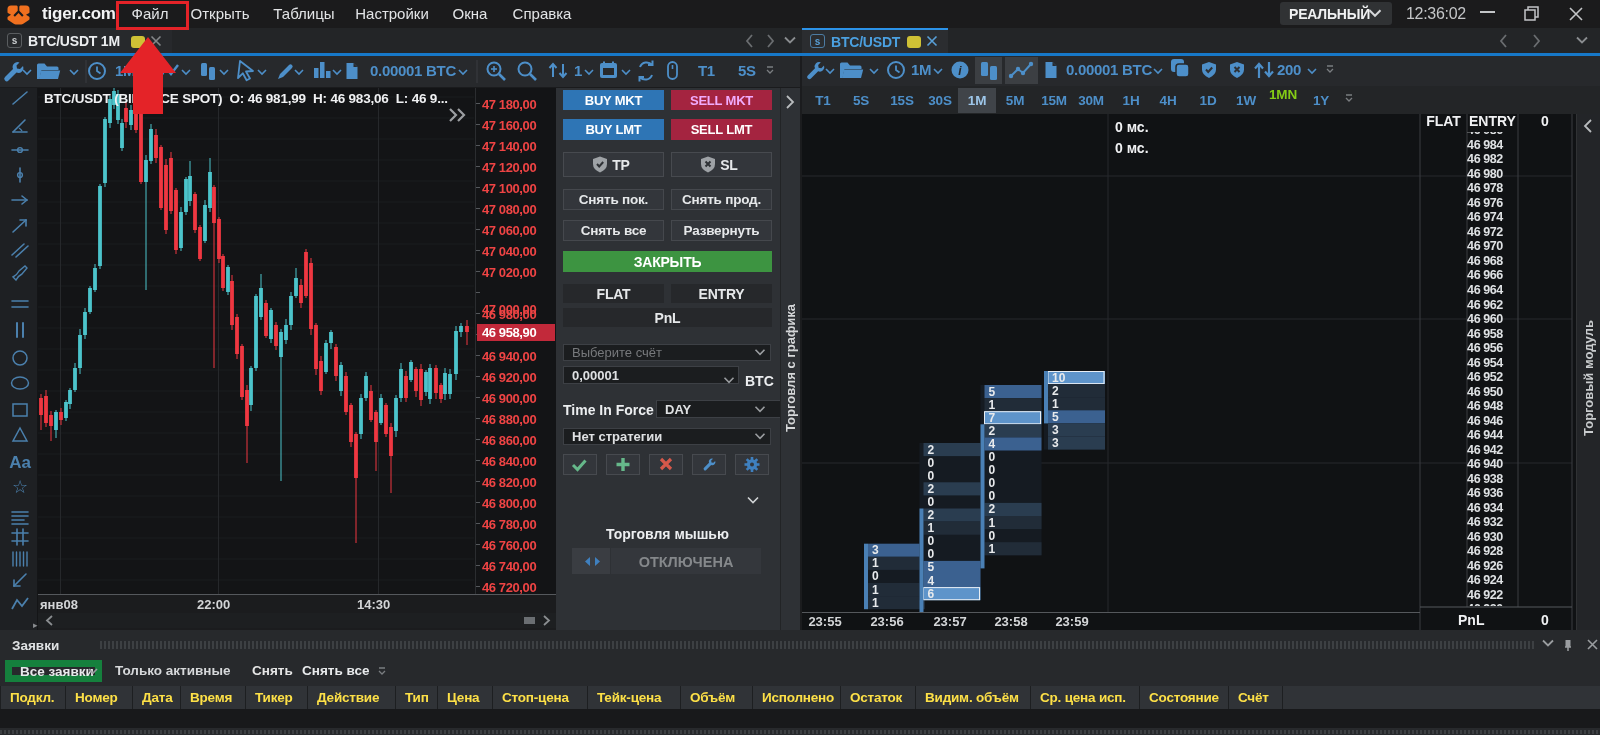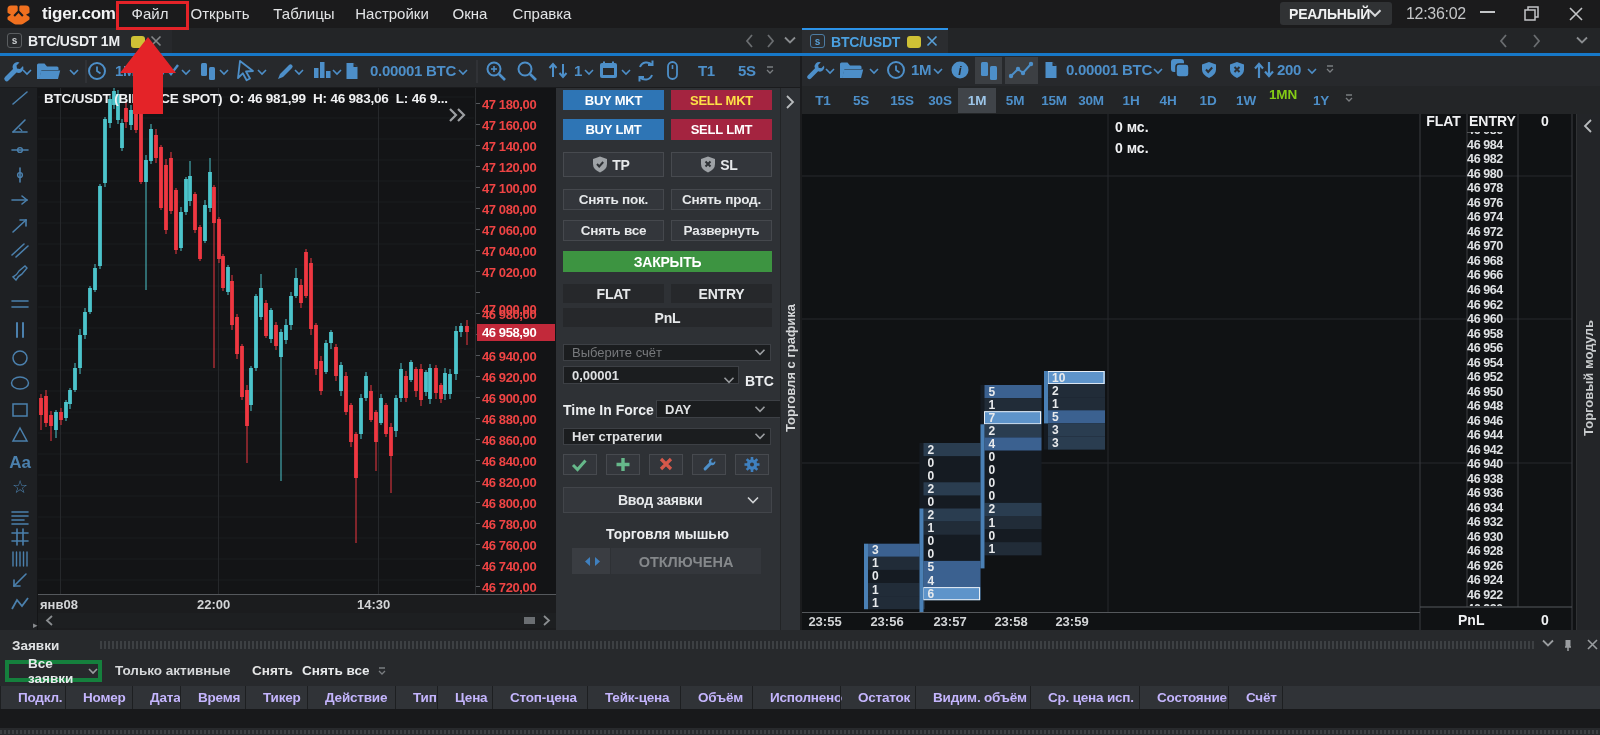--- a/index.html
+++ b/index.html
@@ -6,21 +6,21 @@
 .abs{position:absolute}
 .tbt{font:700 15px "Liberation Sans",sans-serif;fill:#4d8fc9;letter-spacing:-0.3px}
 .ct{font:700 12px "Liberation Sans",sans-serif;fill:#e8eaec}
 .pl{position:absolute;left:6px;font:700 13px "Liberation Sans",sans-serif;color:#ef4444;letter-spacing:-0.4px;white-space:nowrap}
 .plr{position:absolute;left:1px;width:78px;font:700 13px "Liberation Sans",sans-serif;color:#fff;background:#c2293a;letter-spacing:-0.4px;padding:1px 0 1px 5px}
 .lp{position:absolute;left:0;width:100%;text-align:center;font:700 12.5px "Liberation Sans",sans-serif;color:#dfe2e4;letter-spacing:-0.4px}
 .btn{position:absolute;display:flex;align-items:center;justify-content:center;font:700 13px "Liberation Sans",sans-serif;color:#e6e8ea}
 .dark{background:#33363b;border:1px solid #474a4f}
 .inp{position:absolute;background:#1b1d1f;border:1px solid #3d4045;color:#dfe1e3;font:700 13px "Liberation Sans",sans-serif;display:flex;align-items:center;padding:0 8px}
 .mi{font:400 15px "Liberation Sans",sans-serif;color:#e2e4e6}
-.th{position:absolute;top:0;height:100%;border-left:1px solid #1d1f21;color:#c4b5fd;font:700 13.5px "Liberation Sans",sans-serif;display:flex;align-items:center;padding-left:17px;letter-spacing:-0.2px}
+.th{position:absolute;top:0;height:100%;border-left:1px solid #1d1f21;color:#fde047;font:700 13.5px "Liberation Sans",sans-serif;display:flex;align-items:center;padding-left:9px;letter-spacing:-0.2px}
 .tf{position:absolute;font:700 13.5px "Liberation Sans",sans-serif;color:#4d8fc9;letter-spacing:-0.2px}
 </style></head><body>
 <div id="page">
 <div class="abs" style="left:0;top:0;width:1600px;height:28px;background:#1b1b1c"></div>
 <svg class="abs" style="left:7px;top:5px" width="23" height="20">
 <rect x="0.5" y="0.5" width="22" height="19" rx="3.5" fill="#f0701f"></rect>
 <g fill="#1b1c1e">
 <path d="M9.6 0 h3.8 l-1.9 2.6 z"></path>
 <path d="M10.7 1.2 h1.6 v4.6 l4.3 4.5 -1.5 1.5 -3.6 -3.7 -3.6 3.7 -1.5 -1.5 4.3 -4.5 z"></path>
 <path d="M0 7.6 l4 2.2 -4 2.4 z"></path>
@@ -441,21 +441,21 @@
       <div style="position:absolute;left:0;top:456px;width:4px;height:1px;background:#55585c"></div>
       <div class="pl" style="top:450px">46 760,00</div>
       <div style="position:absolute;left:0;top:477px;width:4px;height:1px;background:#55585c"></div>
       <div class="pl" style="top:471px">46 740,00</div>
       <div style="position:absolute;left:0;top:498px;width:4px;height:1px;background:#55585c"></div>
       <div class="pl" style="top:492px">46 720,00</div>
       <div class="plr" style="top:236px">46 958,90</div>
     </div>
 <div class="abs" style="left:556px;top:88px;width:224px;height:542px;background:#2e3135"></div>
 <div class="btn" style="left:563px;top:90px;width:101px;height:20px;background:#2e75b5;color:#fff;font-size:13px;letter-spacing:-0.2px">BUY MKT</div>
-<div class="btn" style="left:671px;top:90px;width:101px;height:20px;background:#a42440;color:#fde047;font-size:13px;letter-spacing:-0.2px">SELL MKT</div>
+<div class="btn" style="left:671px;top:90px;width:101px;height:20px;background:#a42440;color:#f0abfc;font-size:13px;letter-spacing:-0.2px">SELL MKT</div>
 <div class="btn" style="left:563px;top:119px;width:101px;height:21px;background:#2e75b5;color:#fff;font-size:13px;letter-spacing:-0.2px">BUY LMT</div>
 <div class="btn" style="left:671px;top:119px;width:101px;height:21px;background:#a42440;color:#fff;font-size:13px;letter-spacing:-0.2px">SELL LMT</div>
 <div class="btn" style="left:563px;top:152px;width:101px;height:25px;background:#33363b;color:#e6e8ea;font-size:14px;border:1px solid #474a4f;letter-spacing:-0.2px">&nbsp;&nbsp;&nbsp;&nbsp;TP</div>
 <div class="btn" style="left:671px;top:152px;width:101px;height:25px;background:#33363b;color:#e6e8ea;font-size:14px;border:1px solid #474a4f;letter-spacing:-0.2px">&nbsp;&nbsp;&nbsp;&nbsp;SL</div>
 <svg class="abs" style="left:563px;top:152px" width="210" height="25">
       <path d="M37 4.5 l7 2.5 v5 q0 5.5 -7 8.5 q-7 -3 -7 -8.5 v-5 z" fill="#9ea2a6"></path>
       <path d="M34 12.0 l2.2 2.5 4 -4.5" fill="none" stroke="#2e3135" stroke-width="2"></path>
       <path d="M145 4.5 l7 2.5 v5 q0 5.5 -7 8.5 q-7 -3 -7 -8.5 v-5 z" fill="#9ea2a6"></path>
       <path d="M142.5 9.5 l5 5 m0 -5 l-5 5" fill="none" stroke="#2e3135" stroke-width="2"></path>
     </svg>
@@ -499,21 +499,20 @@
         <circle cx="189" cy="10.5" r="5.2"></circle>
         <g stroke="#3f80bf" stroke-width="2.6">
 <line x1="189" y1="3" x2="189" y2="18"></line>
           <line x1="181.5" y1="10.5" x2="196.5" y2="10.5"></line>
 <line x1="183.7" y1="5.2" x2="194.3" y2="15.8"></line>
           <line x1="194.3" y1="5.2" x2="183.7" y2="15.8"></line>
         </g>
 <circle cx="189" cy="10.5" r="2" fill="#33363b"></circle>
       </g>
 </svg>
-<div class="btn" style="left:563px;top:487px;width:209px;height:26px;background:#34373c;color:#e6e8ea;font-size:14px;border:1px solid #42454a;letter-spacing:-0.2px">Ввод заявки&nbsp;&nbsp;&nbsp;&nbsp;</div>
 <svg class="abs" style="left:746px;top:496px" width="14" height="10">
       <path d="M2 1.5 L7 6.5 L12 1.5" fill="none" stroke="#d0d3d5" stroke-width="1.6"></path>
     </svg>
 <div class="abs" style="left:563px;top:526px;width:209px;text-align:center;font:700 14px 'Liberation Sans',sans-serif;color:#eceef0">Торговля мышью</div>
 <div class="btn" style="left:572px;top:548px;width:189px;height:26px;background:#34373c;color:#fff;font-size:13px;letter-spacing:-0.2px"></div>
 <div class="abs" style="left:572px;top:548px;width:39px;height:26px;background:#3a3d42;border-right:1px solid #2e3135"></div>
 <svg class="abs" style="left:582px;top:556px" width="22" height="11">
       <path d="M8 1 L3 5.5 L8 10 z" fill="#3f80bf"></path>
       <path d="M13 1 L18 5.5 L13 10 z" fill="#3f80bf"></path>
     </svg>
@@ -723,21 +722,21 @@
 <div class="abs" style="left:1588px;top:378px;transform:translate(-50%,-50%) rotate(-90deg);font:700 13px 'Liberation Sans',sans-serif;color:#c9ccce;white-space:nowrap">Торговый модуль</div>
 <div class="abs" style="left:0;top:630px;width:1600px;height:105px;background:#27292c"></div>
 <div class="abs" style="left:12px;top:638px;font:700 13.5px 'Liberation Sans',sans-serif;color:#dfe1e3">Заявки</div>
 <div class="abs" style="left:100px;top:641px;width:1436px;height:8px;background:repeating-linear-gradient(90deg,#3d4043 0 2px,transparent 2px 4px)"></div>
 <svg class="abs" style="left:1540px;top:638px" width="60" height="14">
       <path d="M3 2.5 L8 7.5 L13 2.5" fill="none" stroke="#9a9da0" stroke-width="1.8"></path>
       <path d="M28 2 v7 m-3 0 h6 m-3 0 v4" stroke="#9a9da0" stroke-width="1.5" fill="none"></path>
       <rect x="25.5" y="2" width="5" height="7" fill="#9a9da0"></rect>
       <path d="M48 2 l9 9 m0 -9 l-9 9" stroke="#9a9da0" stroke-width="1.6"></path>
     </svg>
-<div class="abs" style="left:5px;top:660px;width:97px;height:22px;border:4px solid #15803d;display:flex;align-items:center;padding-left:19px;font:700 13.5px 'Liberation Sans',sans-serif;color:#e8eaec">Все заявки</div>
+<div class="abs" style="left:5px;top:660px;width:97px;height:22px;border:7px solid #15803d;display:flex;align-items:center;padding-left:8px;font:700 13.5px 'Liberation Sans',sans-serif;color:#e8eaec">Все заявки</div>
 <svg class="abs" style="left:86px;top:667px" width="14" height="10">
       <path d="M3 2.0 L7 6.0 L11 2.0" fill="none" stroke="#9a9da0" stroke-width="1.6"></path>
     </svg>
 <div class="abs" style="left:115px;top:663px;font:700 13.5px 'Liberation Sans',sans-serif;color:#d6d8da">Только активные</div>
 <div class="abs" style="left:252px;top:663px;font:700 13.5px 'Liberation Sans',sans-serif;color:#e5e5e5">Снять</div>
 <div class="abs" style="left:302px;top:663px;font:700 13.5px 'Liberation Sans',sans-serif;color:#e8eaec">Снять все</div>
 <svg class="abs" style="left:375px;top:666px" width="14" height="12">
       <path d="M4 2 h6 M4 5 L7 8 L10 5" fill="none" stroke="#7a7d80" stroke-width="1.3"></path>
     </svg>
 <div class="abs" style="left:0;top:686px;width:1600px;height:23px;background:#303337">

